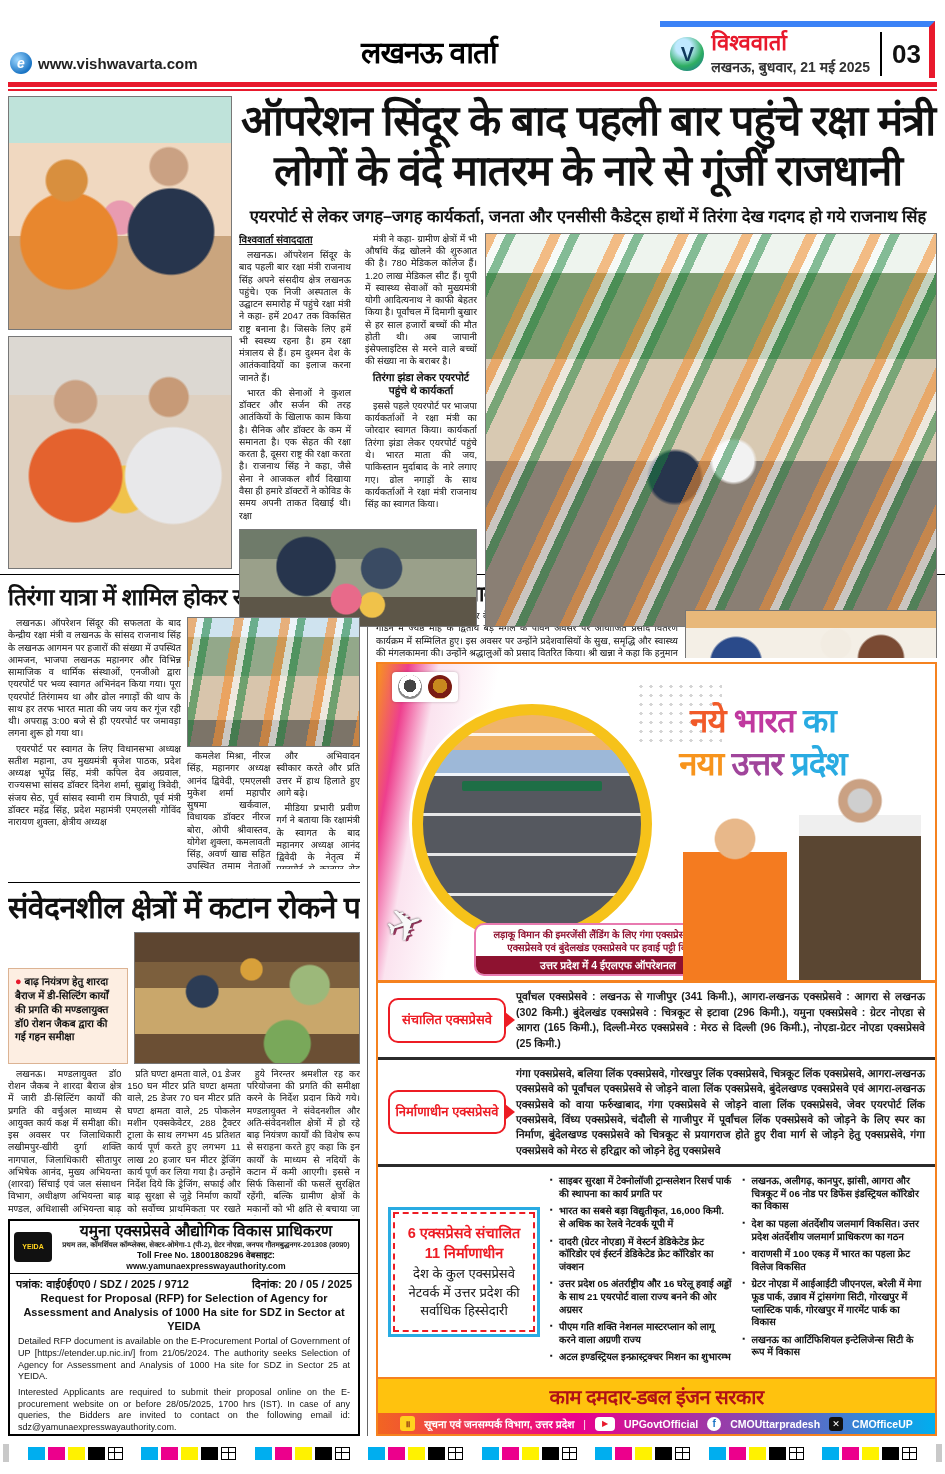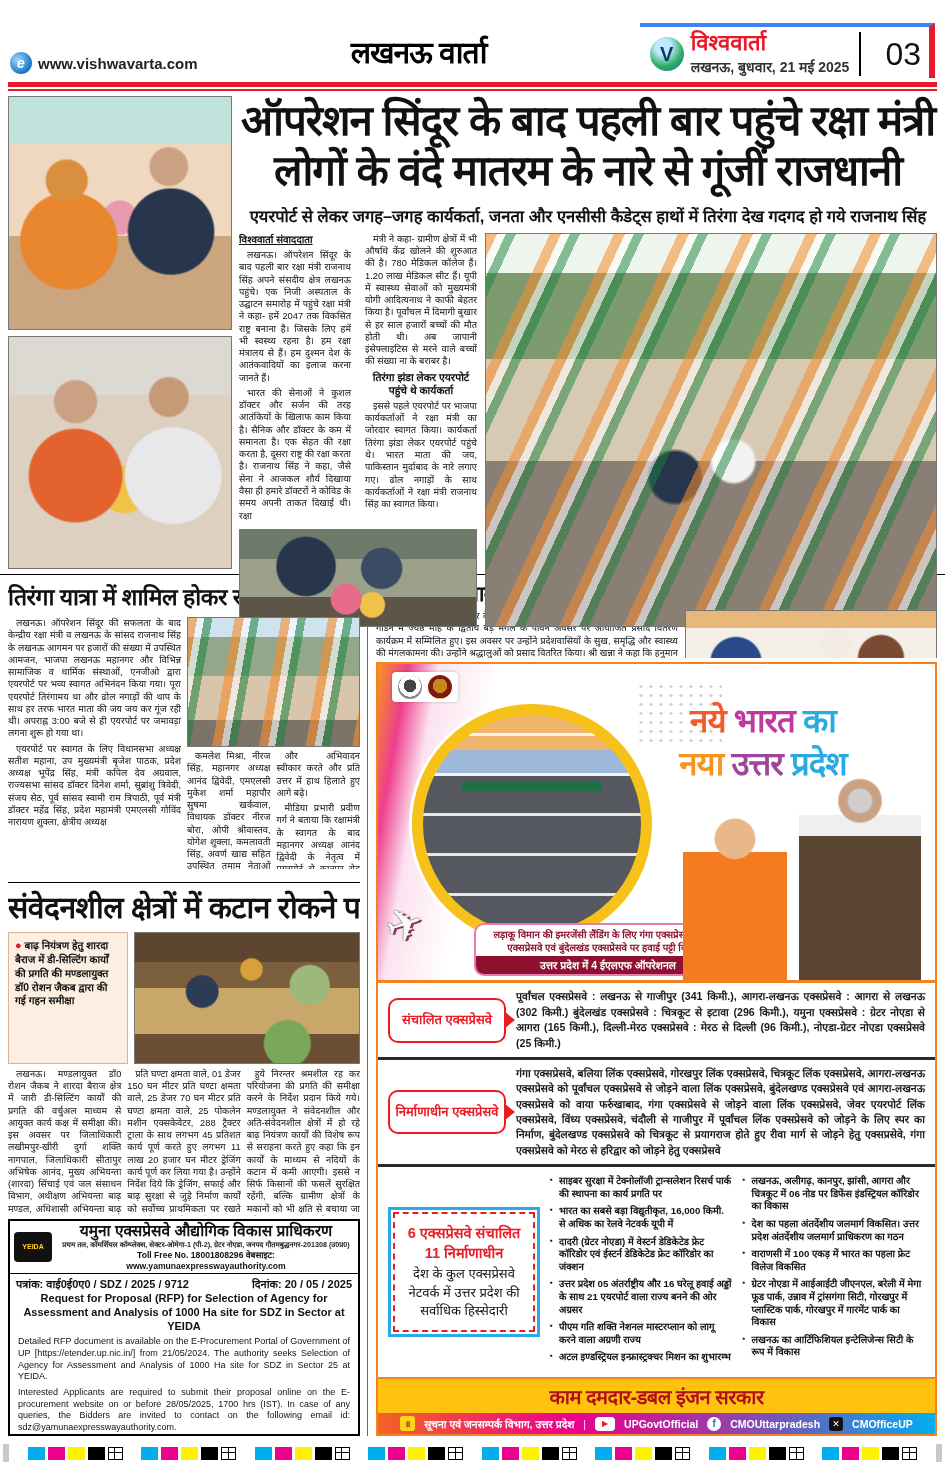--- a/index.html
+++ b/index.html
@@ -5,28 +5,28 @@
   * { margin:0; padding:0; box-sizing:border-box; }
   body { background:#e9e9e9; font-family:"Liberation Sans","DejaVu Sans",sans-serif; }
   .page { position:relative; width:945px; height:1474px; margin:0 auto; background:#fff; color:#111; overflow:hidden; }
 
   
   .masthead { height:82px; padding:6px 10px 4px 10px; display:flex; align-items:flex-end; justify-content:space-between; }
   .mast-left { display:flex; align-items:center; gap:6px; padding-bottom:4px; }
   .globe-icon { width:22px; height:22px; border-radius:50%; background:radial-gradient(circle at 35% 35%, #9fd8ff, #1a74c4 70%); color:#fff; font-weight:bold; text-align:center; line-height:22px; font-size:14px; font-style:italic; }
   .mast-website { font-weight:bold; font-size:15px; color:#222; }
   .mast-center { font-size:30px; font-weight:bold; color:#000; padding-bottom:6px; letter-spacing:-1px; }
-  .mast-right { display:flex; align-items:stretch; border-top:4px solid #3b82f6; border-right:6px solid #e8192c; padding:5px 8px 2px 10px; gap:10px;margin-top:16px; }
+  .mast-right { display:flex; align-items:stretch; border-top:6px solid #3b82f6; border-right:6px solid #e8192c; padding:5px 8px 2px 10px; gap:10px;margin-top:16px; }
   .brand-block { display:flex; gap:7px; align-items:center; }
   .brand-logo { width:34px; height:34px; border-radius:50%; background:radial-gradient(circle at 40% 30%, #bfe9ff 0 25%, #2fae62 60%, #156b9c 100%); position:relative; }
   .brand-logo::after { content:"V"; position:absolute; inset:0; text-align:center; line-height:34px; color:#103a5c; font-weight:bold; font-size:20px; }
   .brand-texts { text-align:left; }
   .brand-name { color:#e8192c; font-weight:bold; font-size:22px; line-height:1; }
   .brand-dateline { font-size:14px; font-weight:bold; color:#333; margin-top:3px; }
-  .pageno-box { border-left:2px solid #000; padding-left:24px; font-size:32px; font-weight:normal; display:flex; align-items:center; }
+  .pageno-box { border-left:2px solid #000; padding-left:10px; font-size:26px; font-weight:bold; display:flex; align-items:center; }
   .red-rule { height:5px; background:#e8192c; margin:0 8px; }
   .red-rule2 { height:2px; background:#e8192c; margin:2px 8px 0 8px; }
 
   
   .ph { border:1px solid #777; background:#cfcabe; position:relative; overflow:hidden; }
 
   .ph-hospital { background:
     radial-gradient(circle at 26% 36%, #d88f3e 0 9%, transparent 10%),
     radial-gradient(circle at 27% 62%, #e8872e 0 22%, transparent 23%),
     radial-gradient(circle at 72% 30%, #caa183 0 8%, transparent 9%),
@@ -94,21 +94,21 @@
   .t-body { display:flex; gap:6px; height:252px; }
   .t-col1 { width:110px; }
   .t-right { flex:1; display:flex; flex-direction:column; }
   .ph-yatra { height:130px; }
   .t-cols { display:flex; gap:6px; flex:1; overflow:hidden; margin-top:3px; }
 
   
   .katan { border-top:1.5px solid #000; margin-top:5px; padding-top:3px; height:330px; }
   .katan h2 { font-size:30px; text-align:center; white-space:nowrap; overflow:hidden; margin-bottom:5px; letter-spacing:-0.5px; }
   .k-top { display:flex; gap:6px; height:132px; }
-  .k-highlight { width:120px; background:#fdeee2; border:1px solid #dcb393; padding:5px 6px; font-weight:bold; font-size:10.3px; line-height:1.35; }
+  .k-highlight { width:120px; background:#fdeee2; border:1px solid #dcb393; padding:5px 6px; font-weight:bold; font-size:10.3px; line-height:1.35;margin-top:36px; }
   .k-dot { color:#e8192c; font-size:11px; }
   .ph-meeting { flex:1; }
   .k-cols { display:flex; gap:6px; height:148px; overflow:hidden; margin-top:4px; }
 
   
   .tender { border:2.5px solid #000; margin-top:7px; height:218px; overflow:hidden; display:flex; flex-direction:column; }
   .tender-head { display:flex; align-items:center; gap:6px; padding:2px 4px; border-bottom:1.5px solid #000; }
   .yeida-logo { width:38px; height:30px; background:#111; color:#ffd21e; font-size:7px; font-weight:bold; display:flex; align-items:center; justify-content:center; border-radius:4px; }
   .tender-head-texts { flex:1; text-align:center; }
   .tender-org { font-weight:bold; font-size:15.5px; line-height:1.05; }

